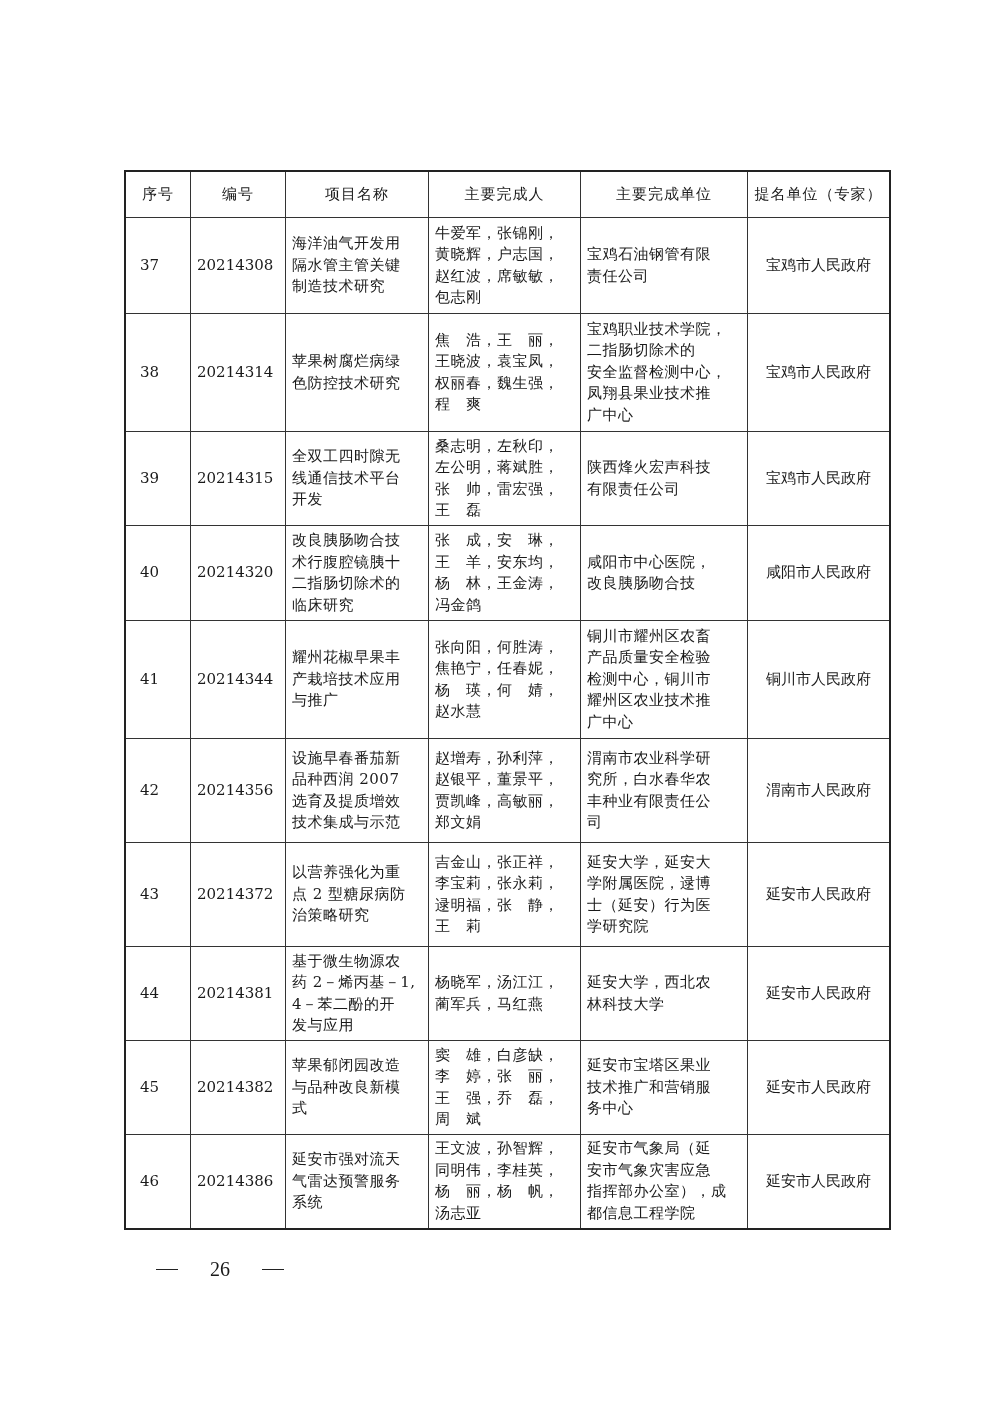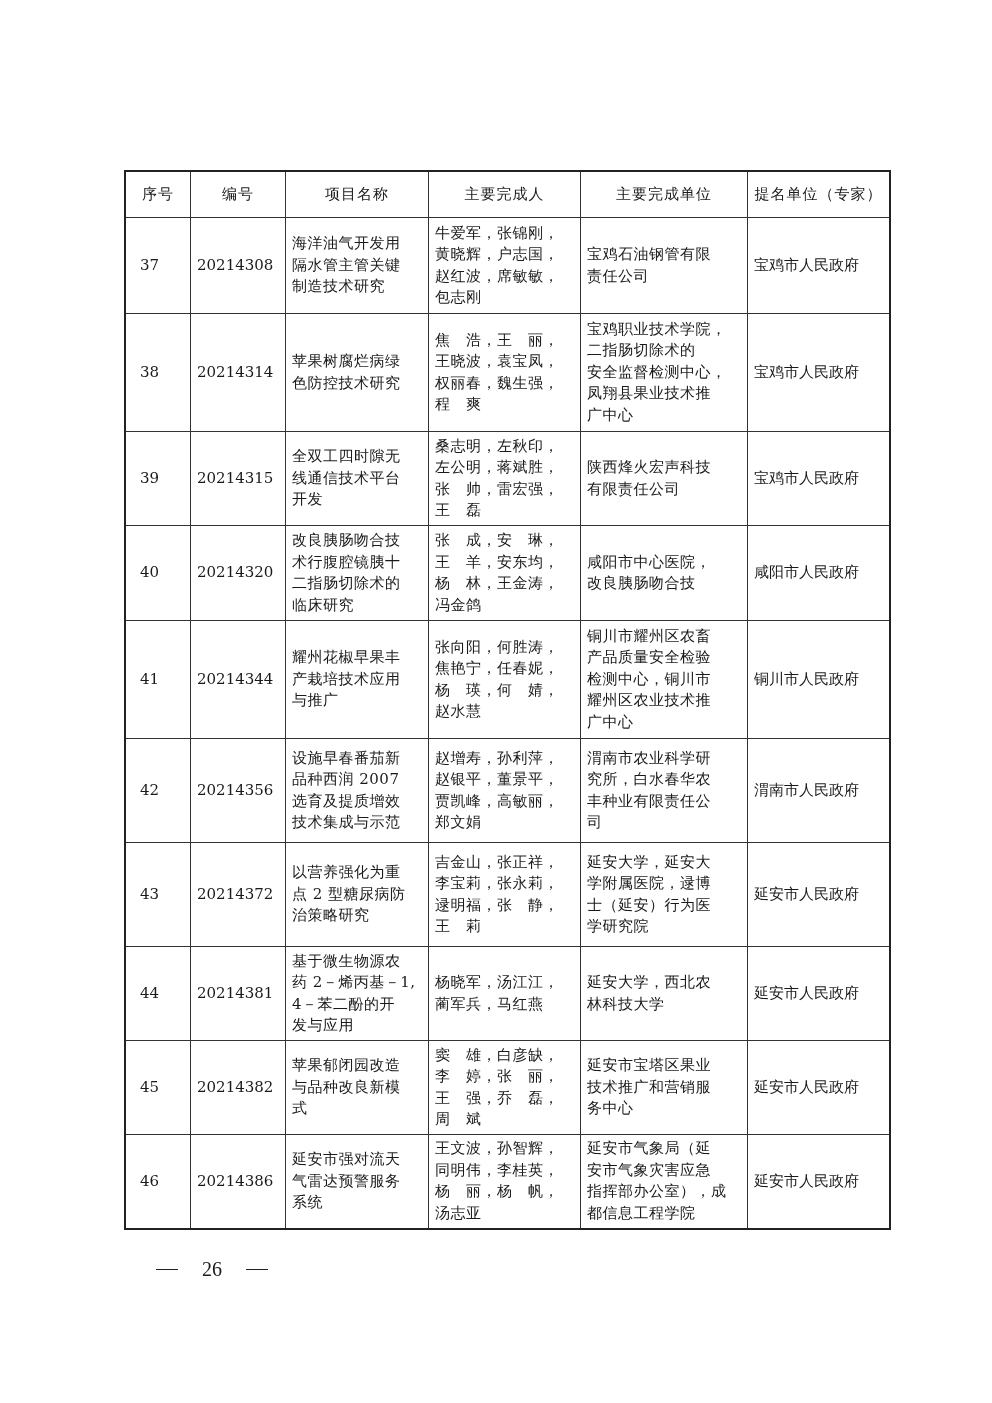--- a/index.html
+++ b/index.html
@@ -32,29 +32,29 @@
       height: 45px;
       text-align: center;
       font-size: 15px;
       letter-spacing: 1px;
     }
     .c-seq { width: 36px; text-align: left; }
     .c-code { width: 82px; text-align: left; }
     .c-name { width: 130px; text-align: justify; letter-spacing: 0.5px; }
     .c-people { width: 139px; text-align: left; letter-spacing: 0.5px; }
     .c-unit { width: 154px; text-align: justify; letter-spacing: 0.5px; }
-    .c-nom { width: 129px; }
+    .c-nom { width: 129px; text-align: center; }
     .page-table th.c-seq, .page-table td.c-seq { padding: 0 14px; }
     .line { display: block; white-space: nowrap; }
     .page-number {
       position: absolute;
       left: 156px; top: 1258px;
       font-size: 20px;
       font-family: "Liberation Serif", serif;
-      display: flex; align-items: center; gap: 24px;
+      display: flex; align-items: center; gap: 32px;
     }
     .dash { display: inline-block; width: 22px; height: 1px; background: #222; }
   </style>
 </head>
 <body>
 
 <table class="page-table">
   <thead>
     <tr>
       <th class="c-seq">序号</th>

